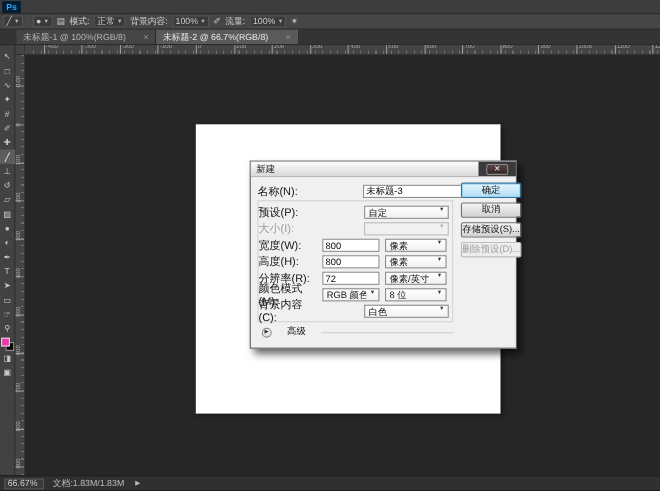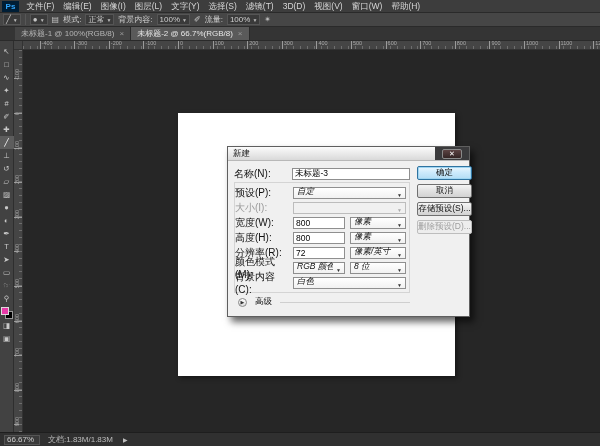--- a/index.html
+++ b/index.html
@@ -21,21 +21,21 @@
   .ob-box { height:11px; background:#3a3a3a; border:1px solid #555; display:flex; align-items:center;
             padding:0 2px; gap:2px; }
   .ob-sep { width:1px; height:11px; background:#2e2e2e; border-right:1px solid #575757; }
   .ob-label { font-size:8px; color:#cfcfcf; }
   .caret { font-size:5px; color:#bbb; }
   .ob-icon { font-size:8px; color:#c5c5c5; }
 
   
   #tabbar { position:absolute; top:27px; left:0; right:0; height:14px; background:#343434;
             border-bottom:1px solid #2a2a2a; display:flex; align-items:stretch; padding-left:15px; }
-  .tab { display:flex; align-items:center; gap:5px; padding:0 6px; font-size:8px; color:#b5b5b5;
+  .tab { display:flex; align-items:center; gap:16px; padding:0 6px; font-size:8px; color:#b5b5b5;
          background:#454545; border-right:1px solid #2a2a2a; }
   .tab.active { background:#5a5a5a; color:#e6e6e6; }
   .tab-close { color:#9a9a9a; font-size:8px; }
 
   
   #toolbar { position:absolute; top:41px; left:0; width:14px; bottom:14px; background:#424242;
              border-right:1px solid #2e2e2e; display:flex; flex-direction:column; align-items:center;
              padding-top:4px; }
   .tool { width:14px; height:13px; display:flex; align-items:center; justify-content:center;
           font-size:7.5px; color:#c9c9c9; }
@@ -83,64 +83,51 @@
   #dlg-close { width:20px; height:10px; background:linear-gradient(#5c4343,#332424);
                border:1px solid #8a8a8a; border-radius:2px; color:#fff; font-size:7px;
                line-height:8px; text-align:center; font-weight:bold; }
   #dlg-body { display:flex; padding:5px 7px 7px 6px; }
   #dlg-fields { width:178px; }
   .frow { display:flex; align-items:center; height:15px; }
   .flabel { width:58px; flex-shrink:0; text-align:left; padding-right:3px; font-size:10px; }
   .flabel.disabled { color:#9a9a9a; }
   .tinput { height:12px; border:1px solid #8f8f8f; background:#fff; font-size:8.5px;
             font-family:inherit; padding:0 2px; }
-  .grow { flex:1; }
+  .grow { flex:1;margin-left:38px; }
   .num { width:52px; }
   .dd { height:12px; border:1px solid #8f8f8f; background:linear-gradient(#ffffff,#f1f1f1);
-        display:flex; align-items:flex-end; padding:0 3px; gap:3px;font-style:italic; }
+        display:flex; align-items:flex-start; padding:0 3px; gap:3px; }
   .dd .dd-text { flex:1; font-size:8.5px; white-space:nowrap; overflow:hidden; }
   .dd .caret { color:#333; }
   .dd.disabled { background:#f0f0f0; border-color:#bcbcbc; color:#9a9a9a; }
   .dd.disabled .caret { color:#aaa; }
   .unit { width:56px; margin-left:5px; }
   .groupbox { border:1px solid #d4d4d4; padding:2px 3px 2px 0; margin:1px 0 2px 0; }
-  .adv-row { display:flex; align-items:center; gap:8px; height:14px; margin-top:2px; padding-left:4px; }
+  .adv-row { display:flex; align-items:center; gap:14px; height:14px; margin-top:2px; padding-left:4px; }
   .adv-btn { width:9px; height:9px; border-radius:50%; border:1px solid #8a8a8a;
              background:linear-gradient(#fff,#dcdcdc); font-size:5px; line-height:7px;
              text-align:center; color:#333; }
   .adv-rule { flex:1; border-top:1px solid #cfcfcf; }
   #dlg-buttons { flex:1; padding-left:7px; display:flex; flex-direction:column; gap:4px; }
   .btn { height:14px; border:1px solid #707070; border-radius:2px; font-size:8.5px; color:#111;
          background:linear-gradient(#f5f5f5,#e3e3e3 45%,#d2d2d2); display:flex;
          align-items:center; justify-content:center; white-space:nowrap; }
   .btn.default { border-color:#2f73a0; background:linear-gradient(#ebf6fd,#cdeafc 45%,#b3ddf5);
                  box-shadow:0 0 0 1px #9fd5f2 inset; }
   .btn.disabled { color:#9e9e9e; border-color:#bdbdbd; background:#ededed; }
   #image-size { margin-top:26px; text-align:center; font-size:8.5px; color:#333; line-height:1.6; }
 </style>
 </head>
 <body>
 
 <div id="app">
 
   <div id="menubar">
     <div id="ps-logo">Ps</div>
-    <div id="menus" style="display:flex;">
-        <div class="menu-item">文件(F)</div>
-        <div class="menu-item">编辑(E)</div>
-        <div class="menu-item">图像(I)</div>
-        <div class="menu-item">图层(L)</div>
-        <div class="menu-item">文字(Y)</div>
-        <div class="menu-item">选择(S)</div>
-        <div class="menu-item">滤镜(T)</div>
-        <div class="menu-item">3D(D)</div>
-        <div class="menu-item">视图(V)</div>
-        <div class="menu-item">窗口(W)</div>
-        <div class="menu-item">帮助(H)</div>
-      </div>
   </div>
 
   <div id="optionsbar">
     <div class="ob-box">
       <span class="ob-icon">╱</span>
       <span class="caret">▼</span>
     </div>
     <div class="ob-sep"></div>
     <div class="ob-box">
       <span class="ob-icon">●</span>

